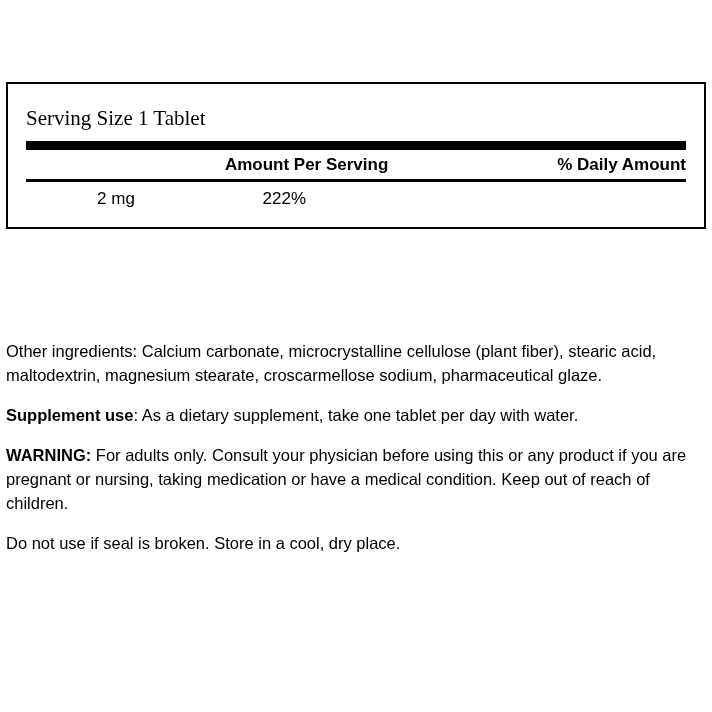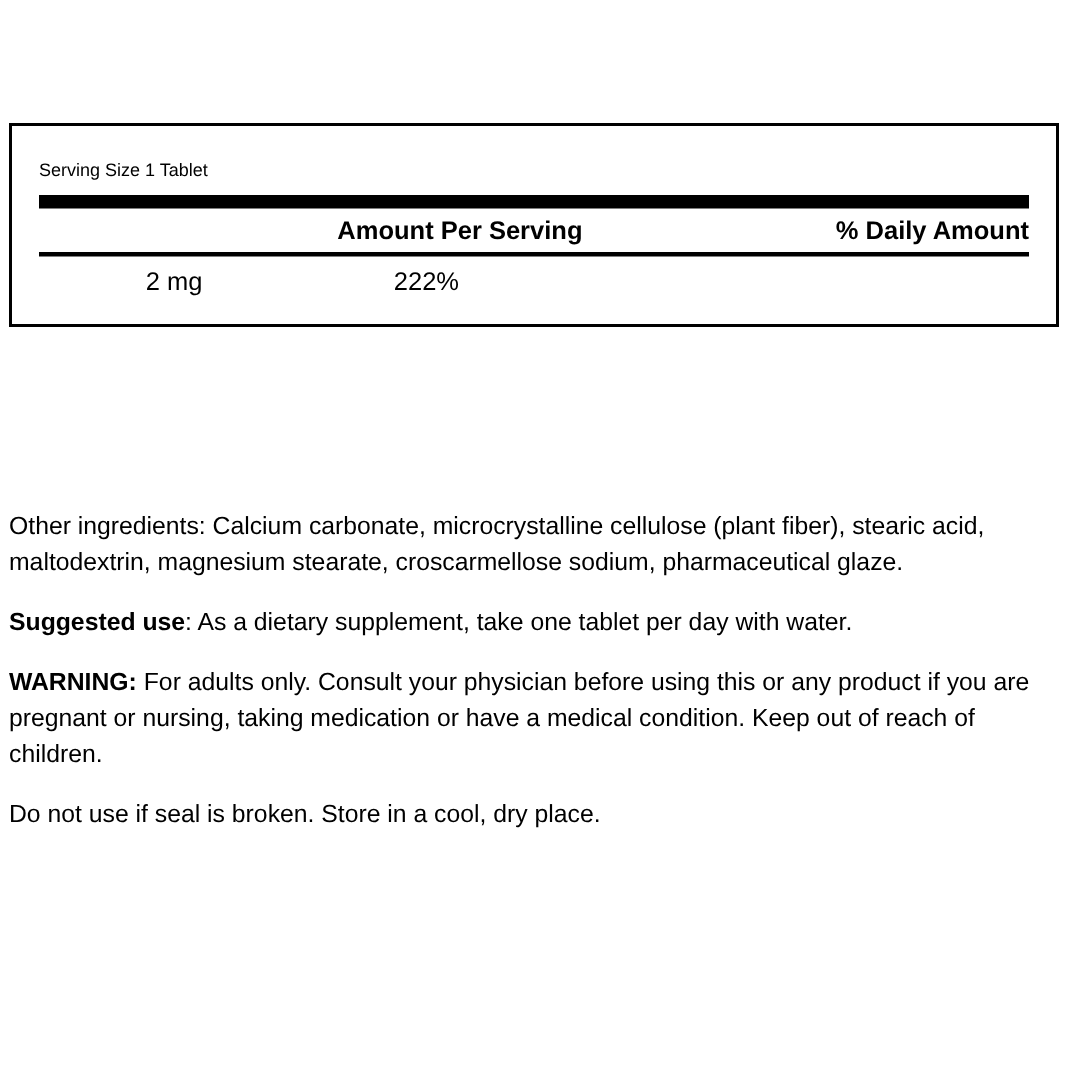--- a/index.html
+++ b/index.html
@@ -31,23 +31,24 @@
     padding: 22px 18px 10px 18px;
   }
   .sf-title {
     font-size: 29px;
     font-weight: bold;
     letter-spacing: -0.3px;
     line-height: 1.1;
     margin: 0 0 14px 0;
   }
   .serving-size {
-    font-size: 12px;
+    font-size: 21px;
     line-height: 1.2;
     margin: 0 0 10px 0;
+    font-family: Liberation Serif, serif;
   }
   .rule-thick {
     height: 9px;
     background: #000000;
     margin: 0;
   }
   .rule-thin {
     height: 3px;
     background: #000000;
     margin: 0;
@@ -122,20 +123,20 @@
 
     <div class="nut-row">
       <span class="nut-amount">2 mg</span>
       <span class="nut-dv">222%</span>
     </div>
   </div>
 
   <div class="below">
     <p class="para">Other ingredients: Calcium carbonate, microcrystalline cellulose (plant fiber), stearic acid, maltodextrin, magnesium stearate, croscarmellose sodium, pharmaceutical glaze.</p>
 
-    <p class="para"><b>Suggested use</b><span>: As a dietary supplement, take one tablet per day with water.</span></p>
+    <p class="para"><b>Supplement use</b><span>: As a dietary supplement, take one tablet per day with water.</span></p>
 
     <p class="para"><b>WARNING:</b><span> For adults only. Consult your physician before using this or any product if you are pregnant or nursing, taking medication or have a medical condition. Keep out of reach of children.</span></p>
 
     <p class="para">Do not use if seal is broken. Store in a cool, dry place.</p>
   </div>
 
 </div>
 
 </body></html>

